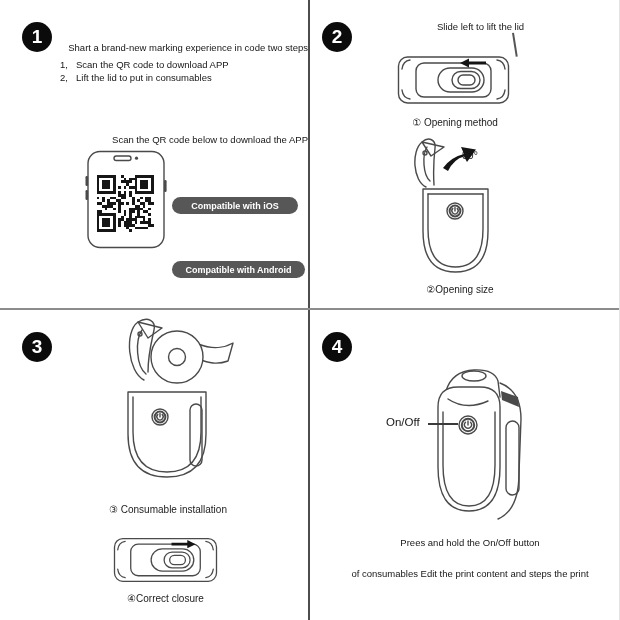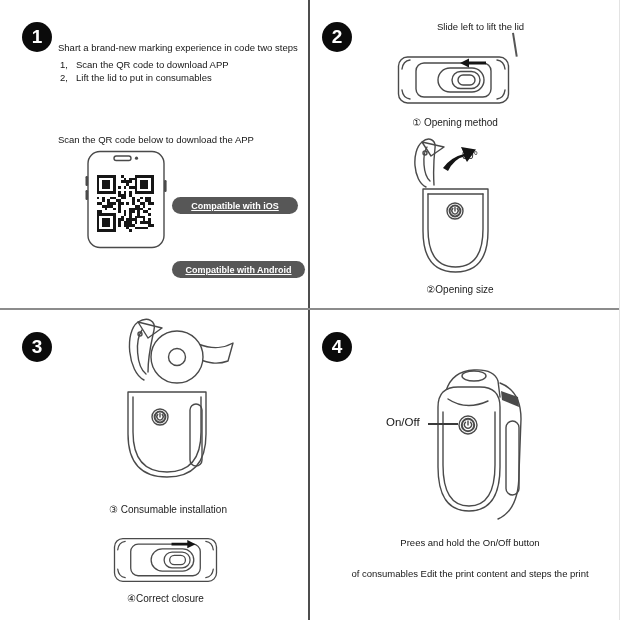--- a/index.html
+++ b/index.html
@@ -5,26 +5,26 @@
   html,body{margin:0;padding:0;background:#fff;}
   .page{position:relative;width:620px;height:620px;background:#ffffff;overflow:hidden;
         font-family:"Liberation Sans", sans-serif;color:#1d1d1d;}
   .divider-v{position:absolute;left:308px;top:0;width:2px;height:620px;background:#4d4d4d;}
   .divider-h{position:absolute;left:0;top:308px;width:620px;height:2px;background:#8c8c8c;}
   .edge-r{position:absolute;right:0;top:0;width:1px;height:620px;background:#e3e3e3;}
   .abs{position:absolute;}
   .badge{position:absolute;width:30px;height:30px;border-radius:50%;background:#0b0b0b;
          display:flex;align-items:center;justify-content:center;color:#fff;
          font-size:19px;font-weight:bold;}
-  .h-text{font-size:9.5px;line-height:12px;color:#161616;}
+  .h-text{font-size:9.5px;line-height:12px;color:#161616;text-align:right;}
   .list-row{display:flex;font-size:9.5px;line-height:13px;color:#161616;}
   .list-num{width:16px;}
   .caption{position:absolute;font-size:10px;color:#1b1b1b;text-align:center;}
   .pill{position:absolute;height:17px;border-radius:8.5px;background:#575757;color:#ffffff;
-        font-size:9px;font-weight:bold;display:flex;align-items:center;justify-content:center;text-decoration:underline;}
+        font-size:9px;font-weight:bold;display:flex;align-items:center;justify-content:center;}
   .leader-v{position:absolute;width:1.5px;background:#555;}
   .leader-h{position:absolute;height:1.5px;background:#3a3a3a;}
   .note{font-size:9.5px;line-height:15px;text-align:center;color:#161616;}
   .angle{font-size:10.5px;color:#161616;}
   .onoff{font-size:11.5px;color:#161616;}
   svg{display:block;}
   .ln{fill:none;stroke:#4a4a4a;stroke-width:1.4;stroke-linecap:round;stroke-linejoin:round;}
   .ln2{fill:none;stroke:#4a4a4a;stroke-width:2;stroke-linecap:round;}
   .fillw{fill:#ffffff;stroke:#4a4a4a;stroke-width:1.4;stroke-linejoin:round;}
   .solid{fill:#141414;stroke:none;}

